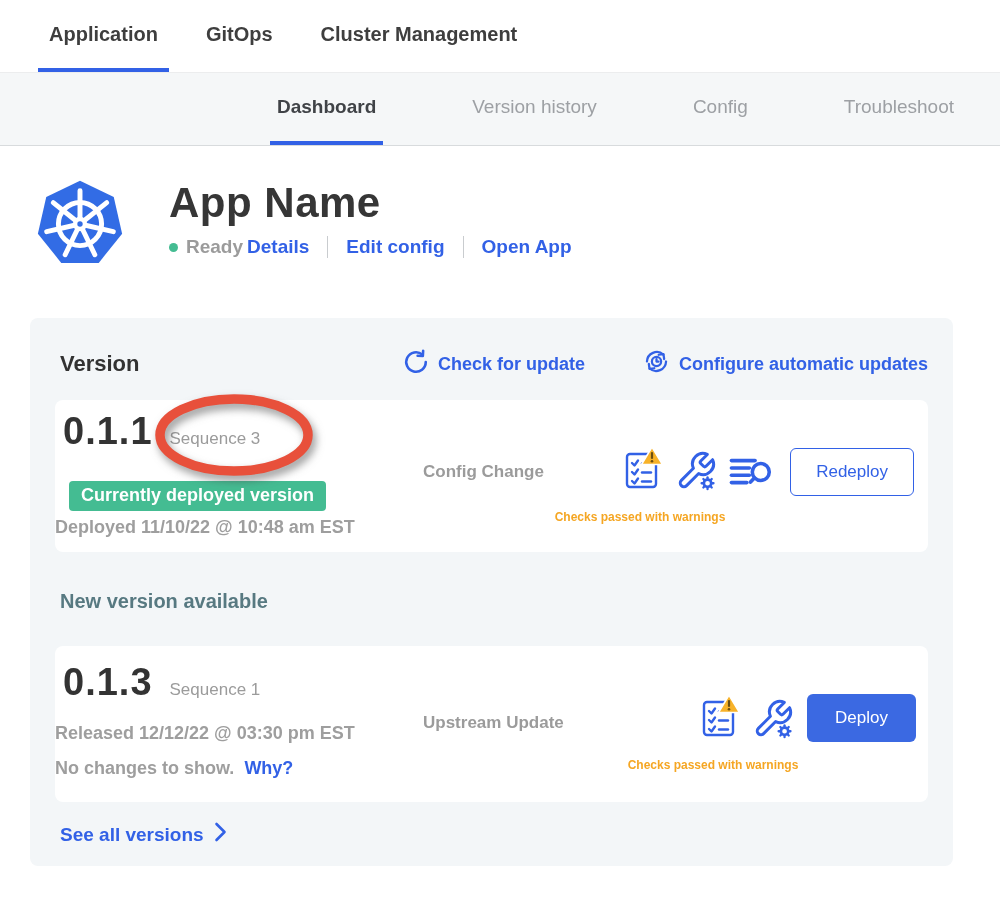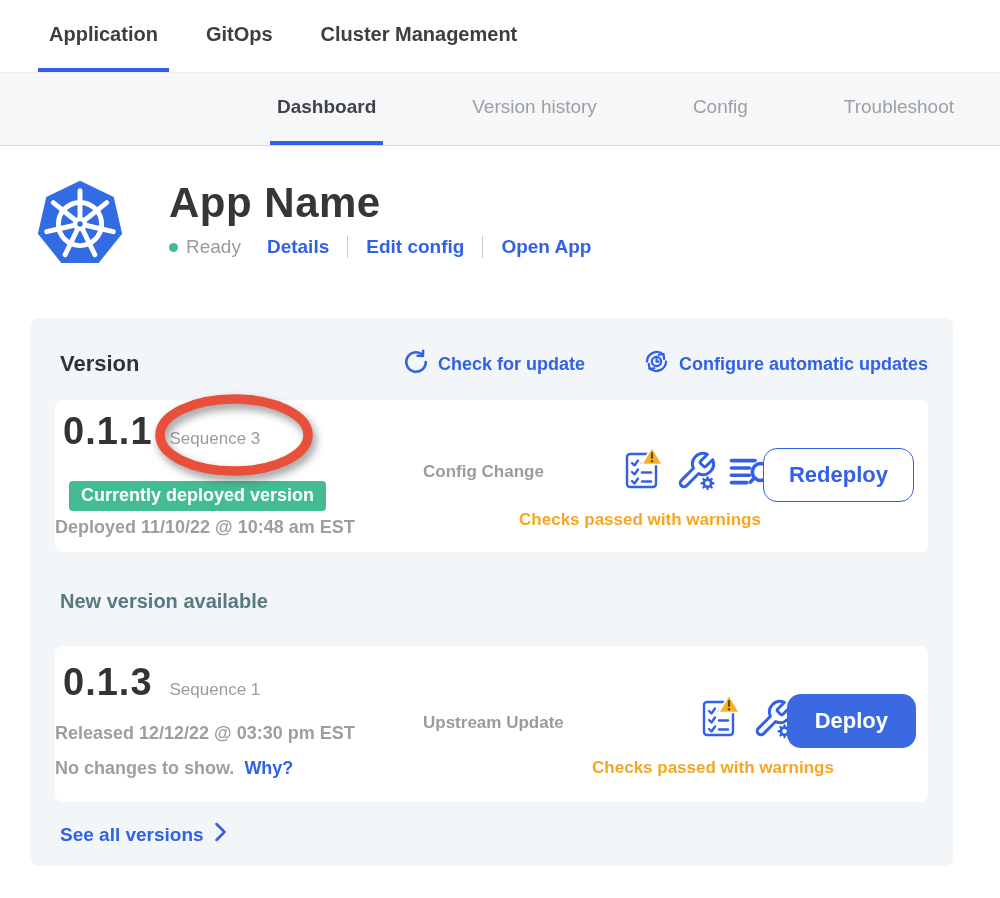--- a/index.html
+++ b/index.html
@@ -39,21 +39,21 @@
     font-size:19px;color:#9DA0A4;cursor:pointer;border-bottom:4px solid transparent;
   }
   .subnav-tab.active{color:#404347;font-weight:bold;border-bottom-color:var(--accent);}
   
   .app-header{display:flex;margin:32px 0 0 35px;}
   .app-logo{width:90px;height:92px;flex:0 0 auto;}
   .app-head-text{margin-left:44px;padding-top:2px;}
   .app-name{font-size:42px;font-weight:bold;color:var(--dark);letter-spacing:.5px;line-height:46px;}
   .status-row{display:flex;align-items:center;margin-top:10px;font-size:19px;}
   .status-dot{width:9px;height:9px;border-radius:50%;background:var(--green);margin-right:8px;}
-  .status-text{color:#9B9B9B;font-weight:normal;margin-right:22px;}
+  .status-text{color:#9B9B9B;font-weight:bold;}
   .hlink{color:var(--accent);font-weight:bold;text-decoration:none;cursor:pointer;}
   .status-row .hlink{margin:0 4px;}
   .vdiv{width:1px;height:22px;background:#C9CCCF;margin:0 14px;}
   
   .panel{
     position:absolute;left:30px;top:318px;width:923px;height:548px;
     background:#F3F6F8;border-radius:8px;padding:30px 25px 22px 25px;
   }
   .panel-header{display:flex;align-items:center;margin-left:5px;}
   .panel-title{font-size:22px;font-weight:bold;color:#323232;}
@@ -68,24 +68,24 @@
   .ver-num{font-size:38px;font-weight:bold;color:#333;letter-spacing:1px;}
   .ver-seq{font-size:17px;color:var(--gray);margin-left:17px;}
   .badge{
     position:absolute;left:14px;top:81px;background:var(--green);color:#fff;
     font-size:18px;font-weight:bold;padding:4px 12px 5px;border-radius:4px;
   }
   .meta-text{position:absolute;left:0;font-size:18px;font-weight:bold;color:#9E9E9E;}
   .source-label{position:absolute;left:368px;font-size:17px;font-weight:bold;color:var(--gray);}
   .icon-row{position:absolute;display:flex;align-items:flex-end;}
   .icon-row > *{margin-right:12px;}
-  .checks{position:absolute;font-size:17px;font-weight:bold;color:var(--warning);text-align:center;width:330px;}
+  .checks{position:absolute;font-size:12px;font-weight:bold;color:var(--warning);text-align:center;width:330px;}
   .btn{
-    position:absolute;font-family:"Liberation Sans",sans-serif;font-size:22px;font-weight:bold;
-    border-radius:14px;cursor:pointer;
+    position:absolute;font-family:"Liberation Sans",sans-serif;font-size:17px;font-weight:normal;
+    border-radius:6px;cursor:pointer;
   }
   .btn-outline{
     right:14px;top:48px;padding:13px 25px;background:#fff;color:var(--accent);
     border:1.5px solid var(--accent);
   }
   .btn-solid{
     right:12px;top:48px;padding:14px 28px;background:#3B69E2;color:#ffffff;border:none;margin-left:8px;
   }
   .new-version-heading{margin:38px 0 0 5px;font-size:20px;font-weight:bold;color:var(--teal);}
   .see-all{display:inline-flex;align-items:center;margin:19px 0 0 5px;font-size:19px;font-weight:bold;color:var(--accent);cursor:pointer;}

